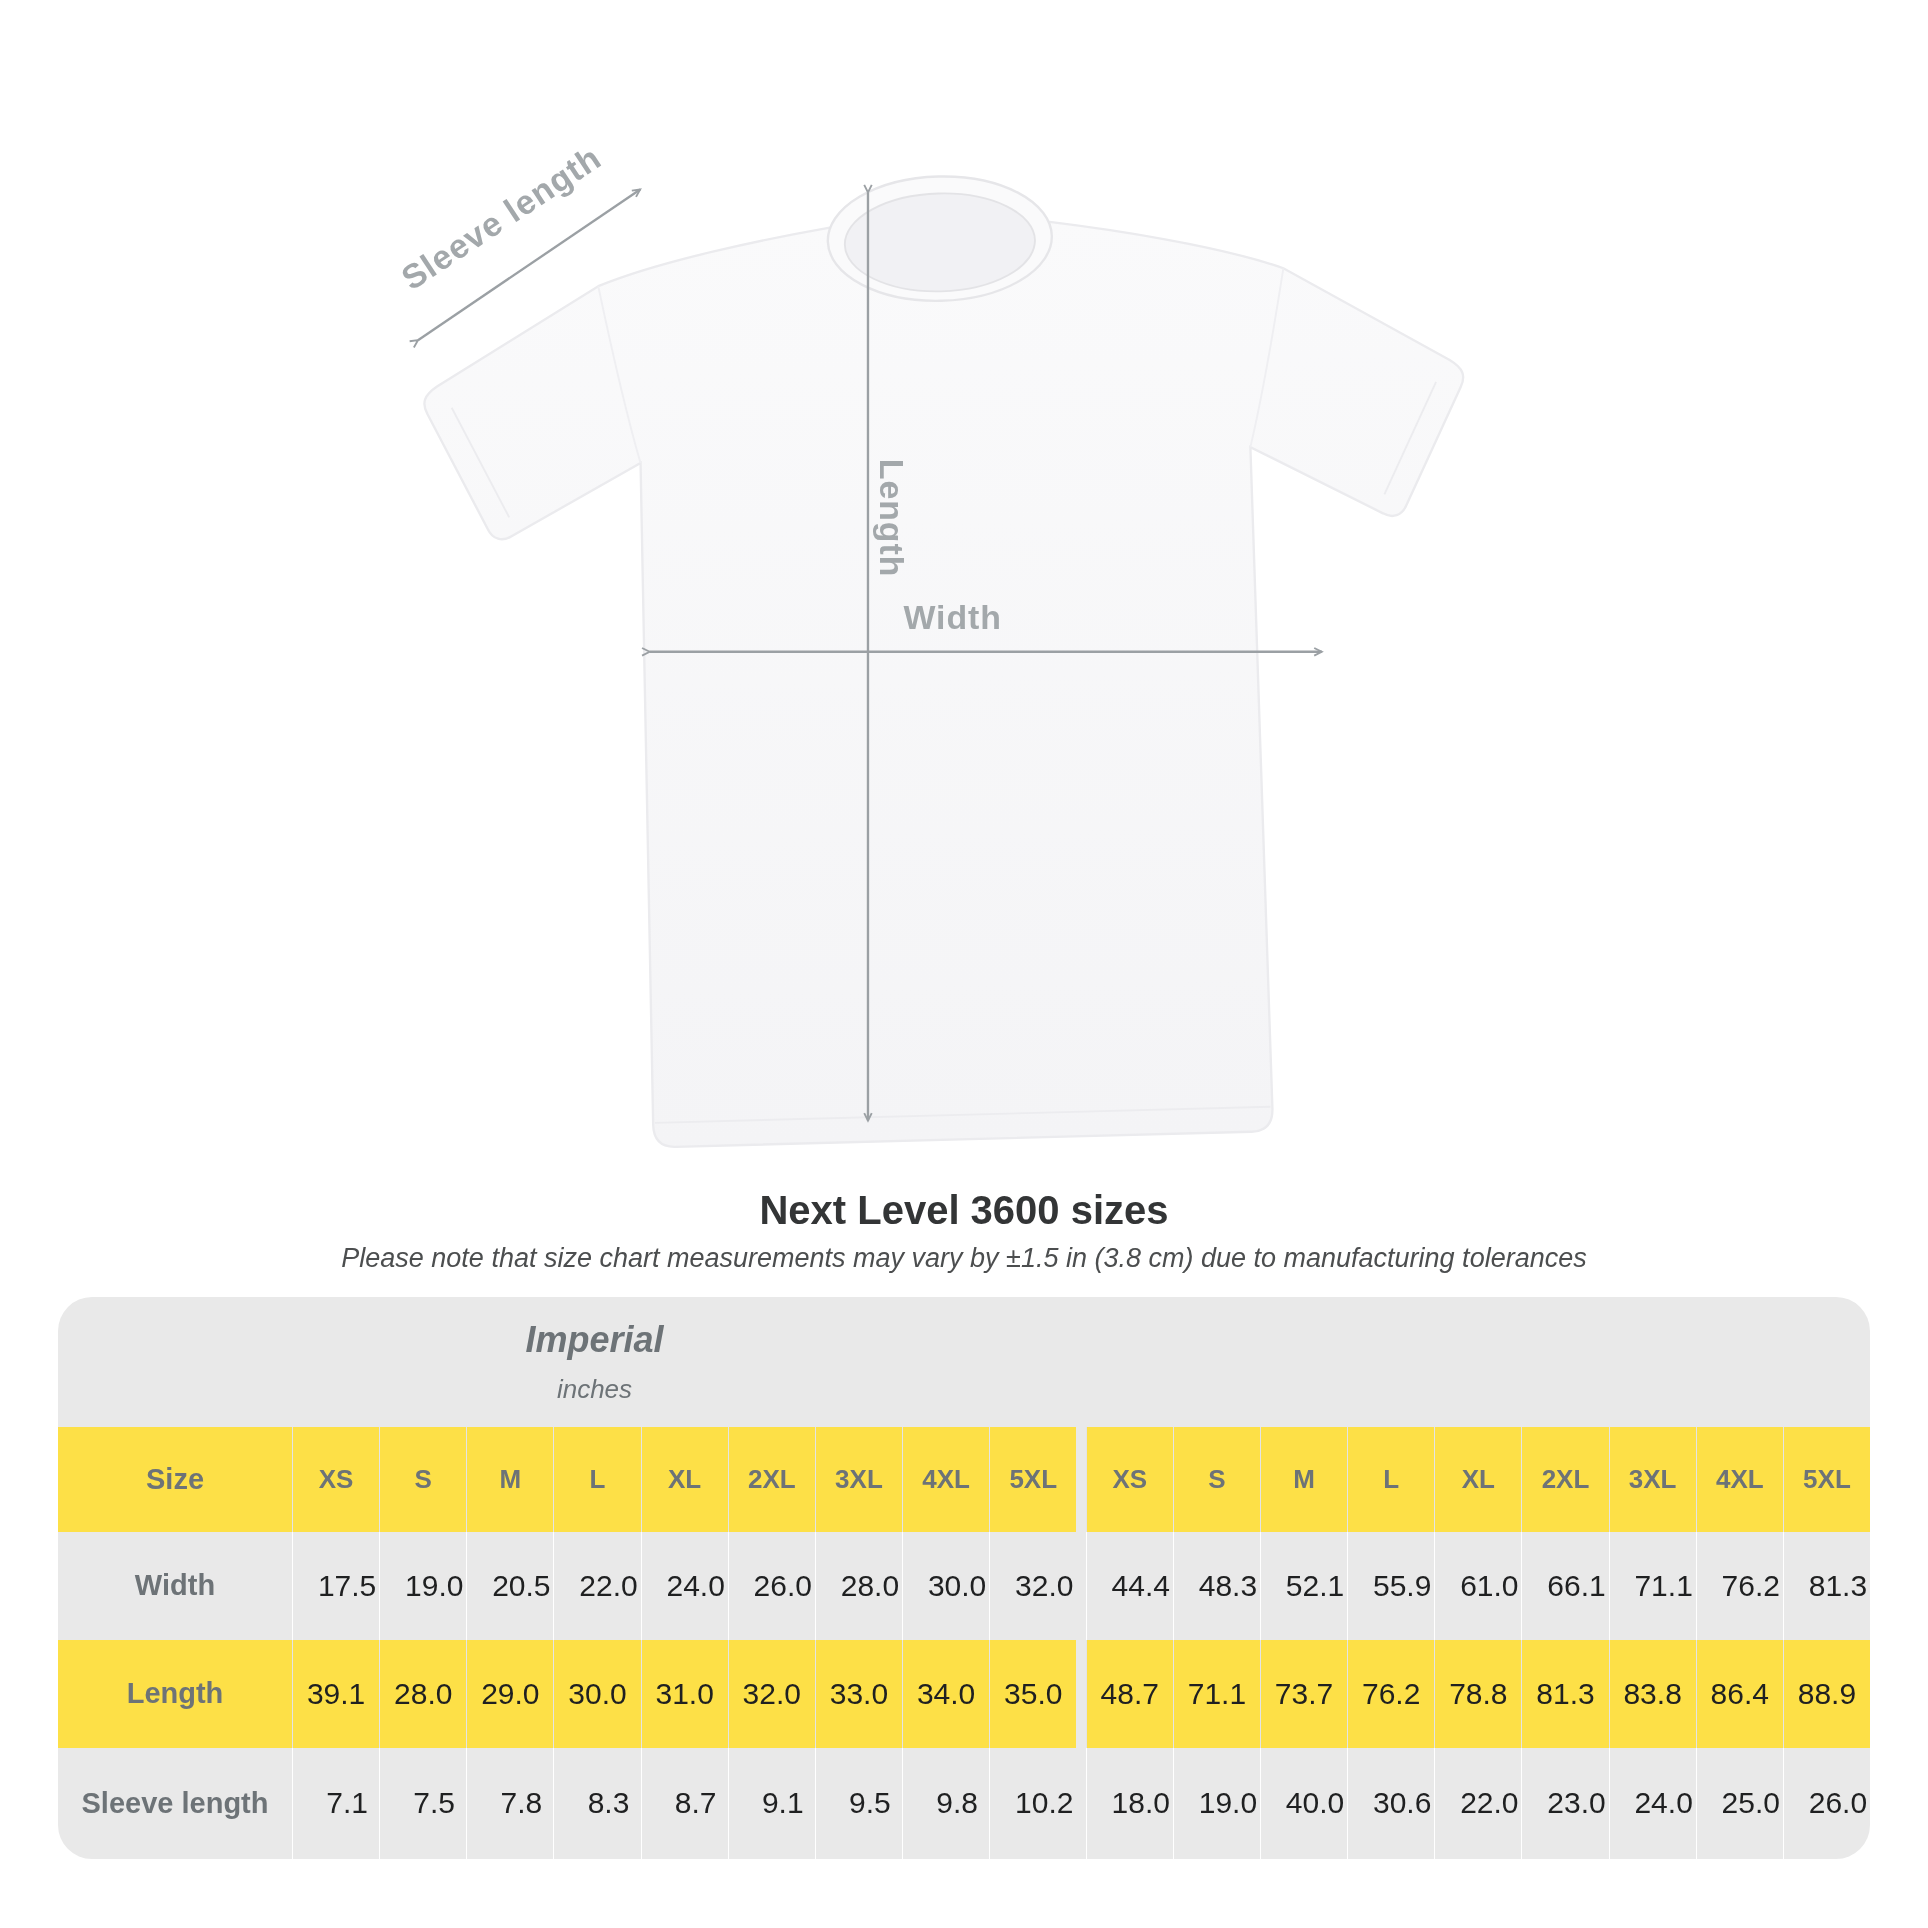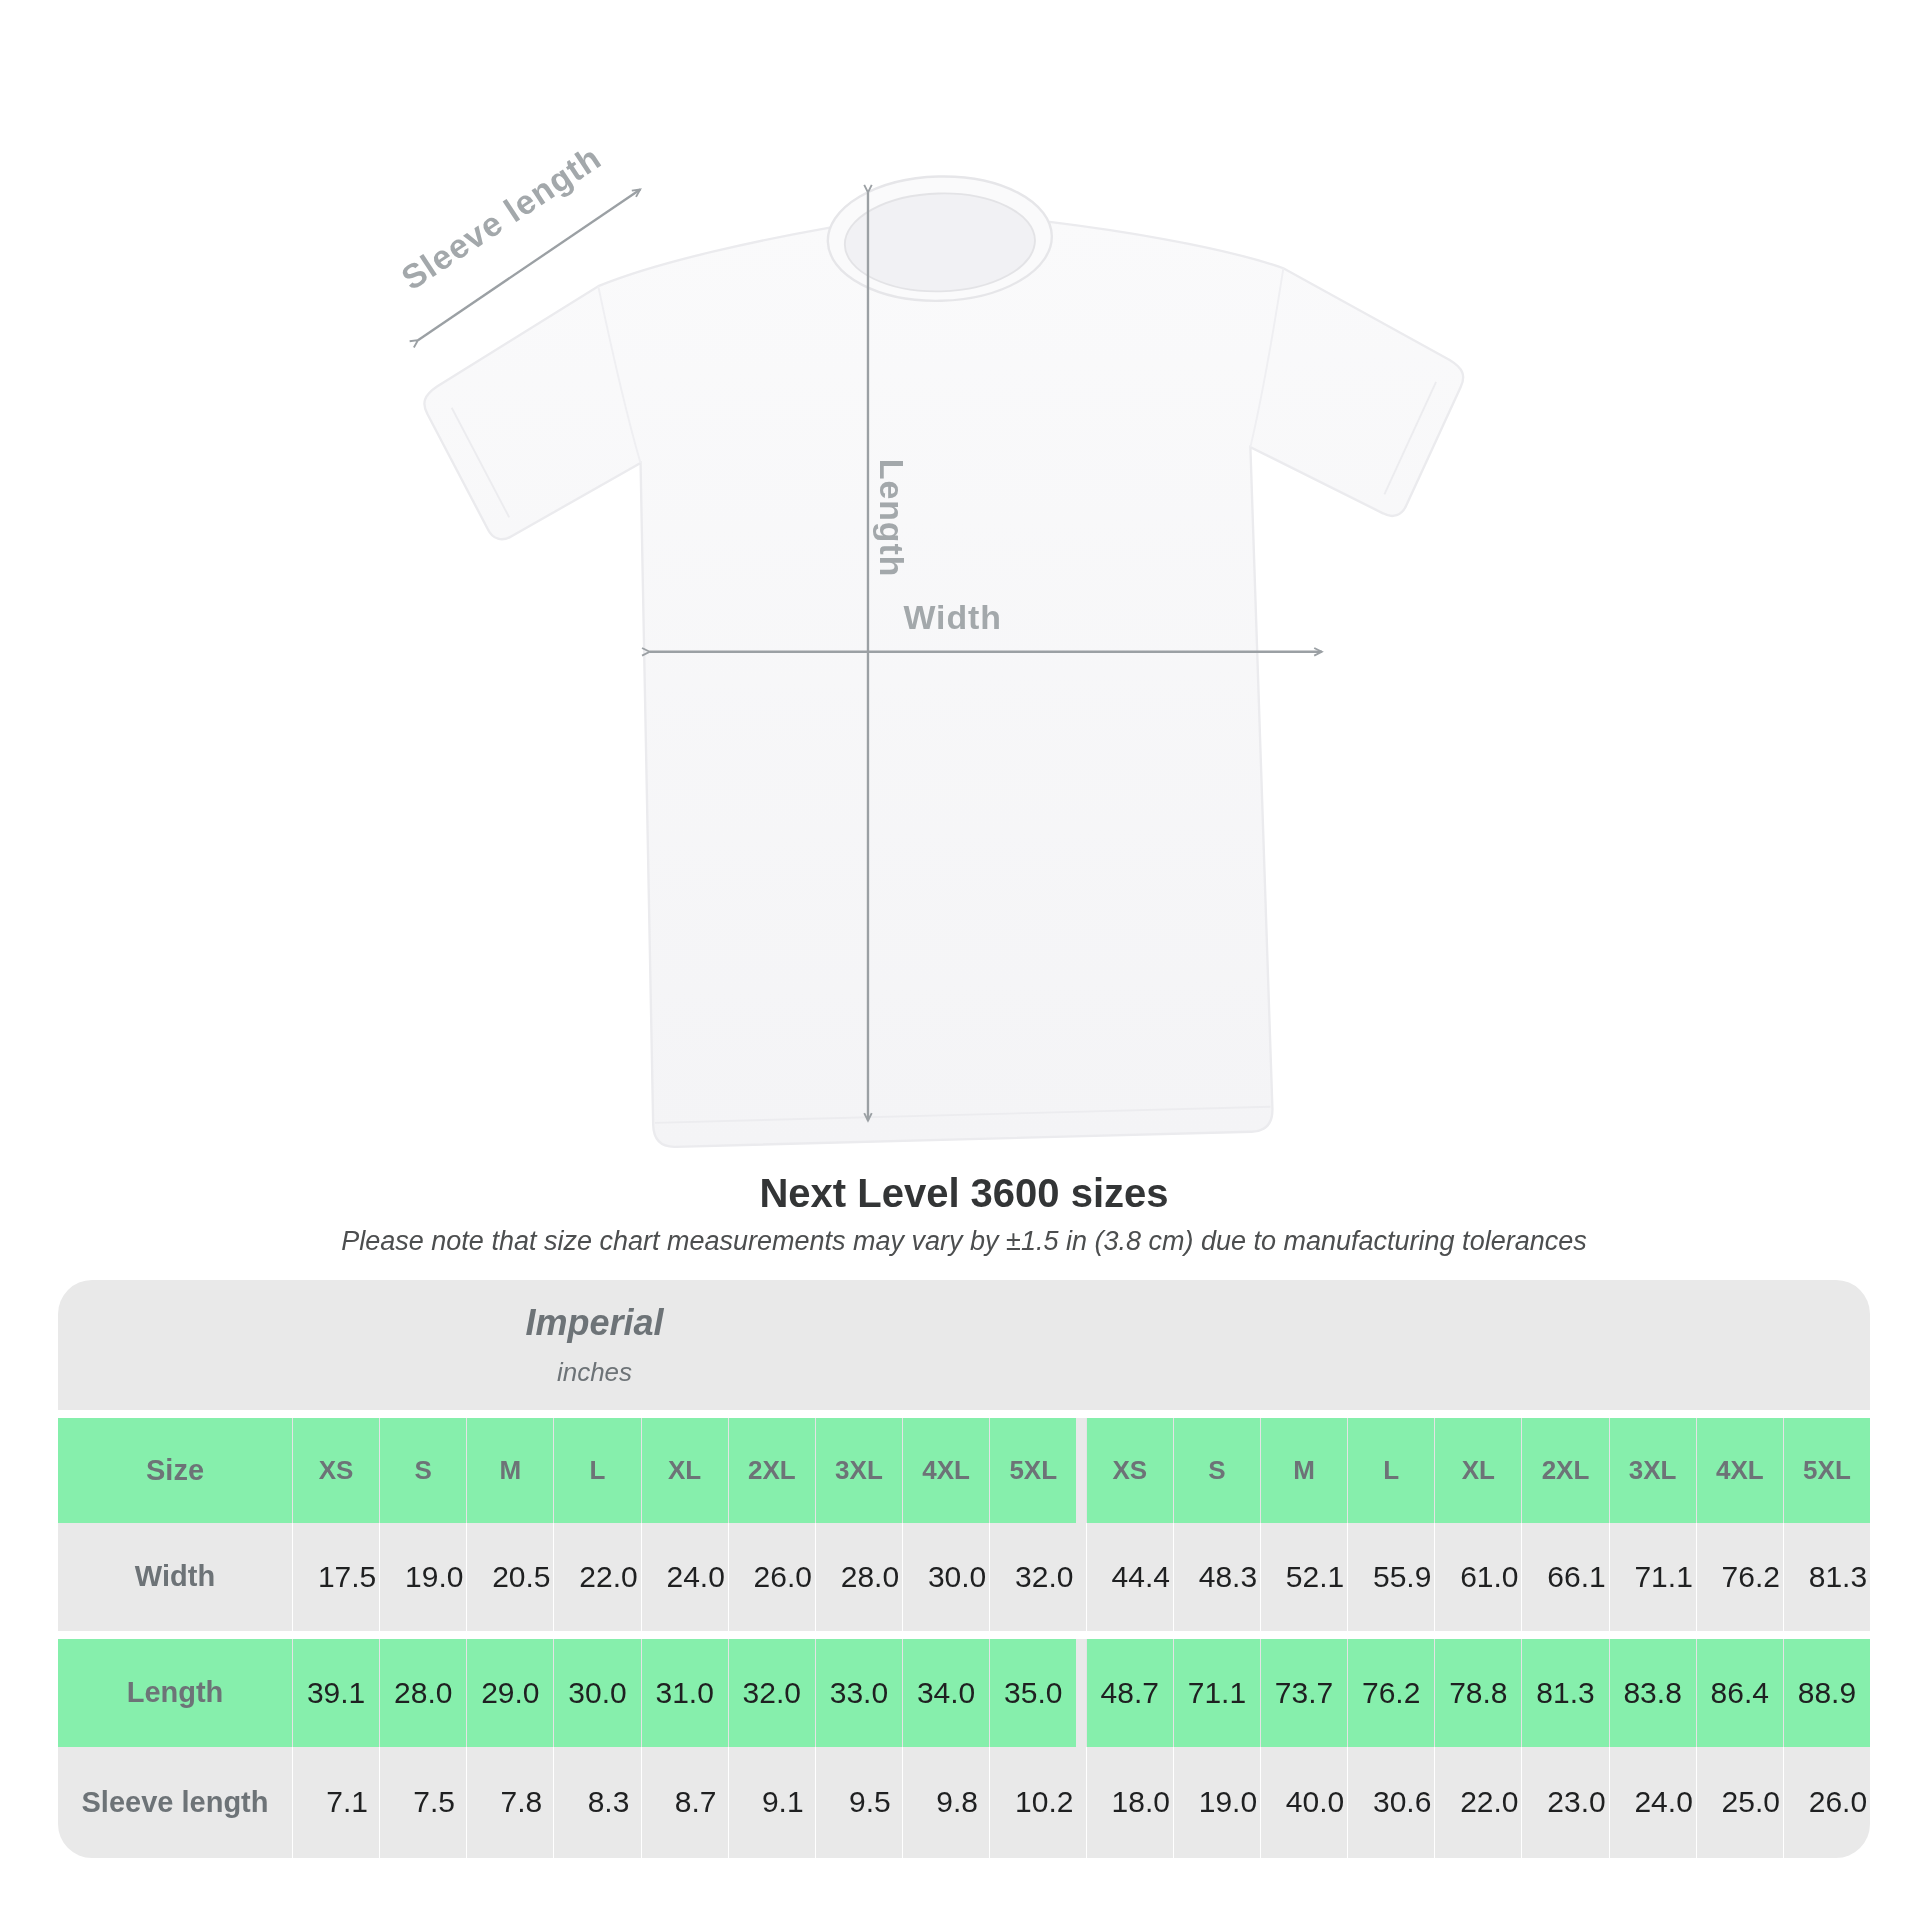--- a/index.html
+++ b/index.html
@@ -15,21 +15,21 @@
   .diagram { position: relative; width: 1928px; height: 1168px; }
   .diagram svg { position: absolute; left: 0; top: 0; }
   .dim-label {
     font-size: 36px;
     font-weight: bold;
     fill: #a3a8ab;
     letter-spacing: 1px;
   }
 
   
-  .headline { text-align: center; margin-top: 3px; }
+  .headline { text-align: center; margin-top: 20px; }
   .title {
     font-size: 40px;
     font-weight: bold;
     color: #333536;
     line-height: 1.1;
   }
   .subtitle {
     margin-top: 11.3px;
     font-size: 27px;
     font-style: italic;
@@ -89,21 +89,21 @@
     font-size: 26px;
     font-weight: bold;
     color: #6d7377;
   }
   .data-cell {
     font-size: 30px;
     color: #1f2021;
   }
   .divider-cell { background: #e9e9e9; }
 
-  .row-white { background: #86efac; margin-top: 8px; }
+  .row-white { background: #fde047; }
   .row-white .head-cell,
   .row-white .data-cell { border-left: 1.9px solid #e4e4e5; }
 
   .row-gray .cell { background: #e9e9e9; }
   .row-gray .head-cell,
   .row-gray .data-cell { border-left: 1.9px solid #ffffff; padding-left: 22px; }
 </style>
 </head>
 <body>
 

